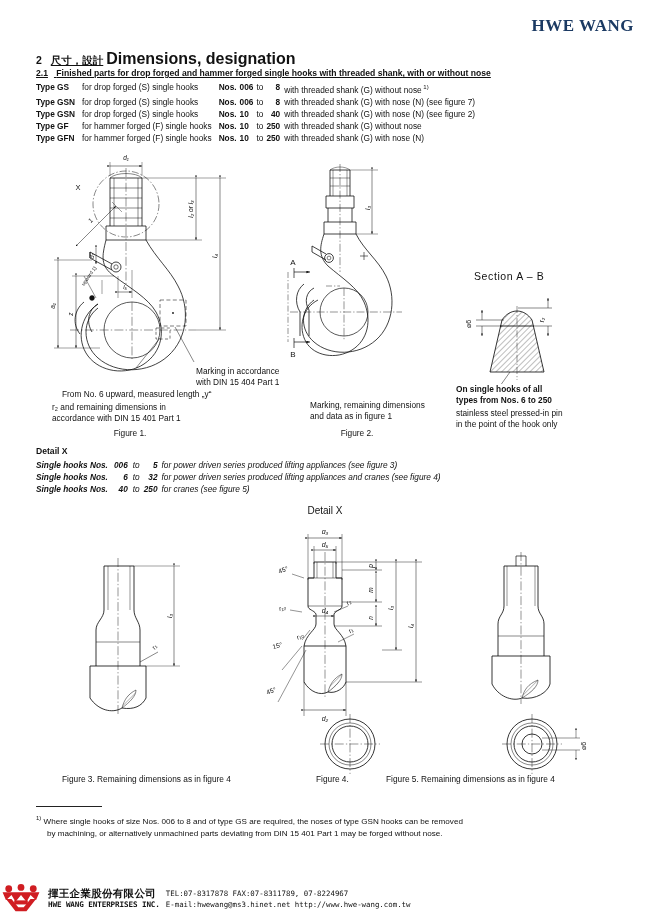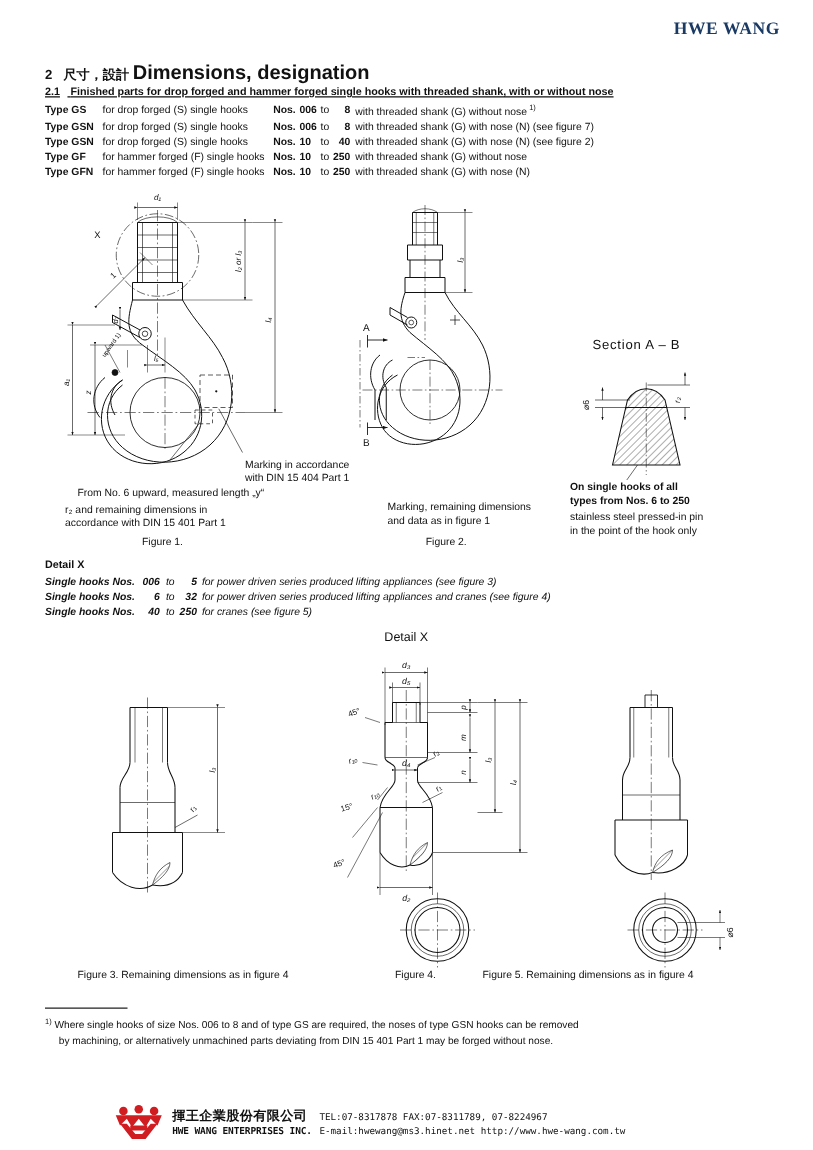--- a/index.html
+++ b/index.html
@@ -8,33 +8,33 @@
     width:650px; height:920px;
     background:#ffffff;
     font-family:"Liberation Sans", sans-serif;
     color:#111;
     position:relative;
     overflow:hidden;
   }
 
   
   #brand {
-    position:absolute; right:26px; top:16px;
-    font-size:14px; font-weight:bold; letter-spacing:0.5px;
+    position:absolute; right:16px; top:16px;
+    font-size:17px; font-weight:bold; letter-spacing:0.5px;
     color:#1b3a63;
     font-family:"Liberation Serif", serif;
   }
 
   
   #sec-head {
     position:absolute; left:36px; top:50px;
     font-size:10.5px; font-weight:bold;
   }
   #sec-head .num { margin-right:6px; }
-  #sec-head .cjk { font-family:"DejaVu Sans", sans-serif; }
+  #sec-head .cjk { font-family:"DejaVu Sans", sans-serif;text-decoration:underline; }
   #sec-head .en  { font-weight:bold; font-size:16px; }
 
   #sub-head {
     position:absolute; left:36px; top:68px;
     font-size:8.6px; font-weight:bold;text-decoration:underline;
   }
   #sub-head .n { margin-right:6px; }
 
   
   #type-table {
@@ -90,21 +90,21 @@
   #footnote {
     position:absolute; left:36px; top:812px; width:590px;
     font-size:8.1px; line-height:12px;
   }
   #footnote sup { font-size:6px; }
   #footnote .ind { display:block; padding-left:11px; }
 
   
   #footer {
     position:absolute; left:0; bottom:6px; width:590px;
-    display:flex; align-items:center; justify-content:center;
+    display:flex; align-items:center; 
   }
   #footer-inner { display:flex; align-items:center; gap:6px; }
   #logo { width:42px; height:30px; }
   #company { font-size:9px; line-height:11.5px; font-weight:bold; }
   #company .cjk { font-family:"DejaVu Sans", sans-serif; font-size:10.5px; letter-spacing:0.3px; }
   #company .en  { font-family:"DejaVu Sans Mono", monospace; font-size:7.6px; letter-spacing:-0.1px; }
   #contact { font-size:7.4px; line-height:11.5px; font-family:"DejaVu Sans Mono", monospace; }
 
   
   text { font-family:"Liberation Sans", sans-serif; fill:#111; }

